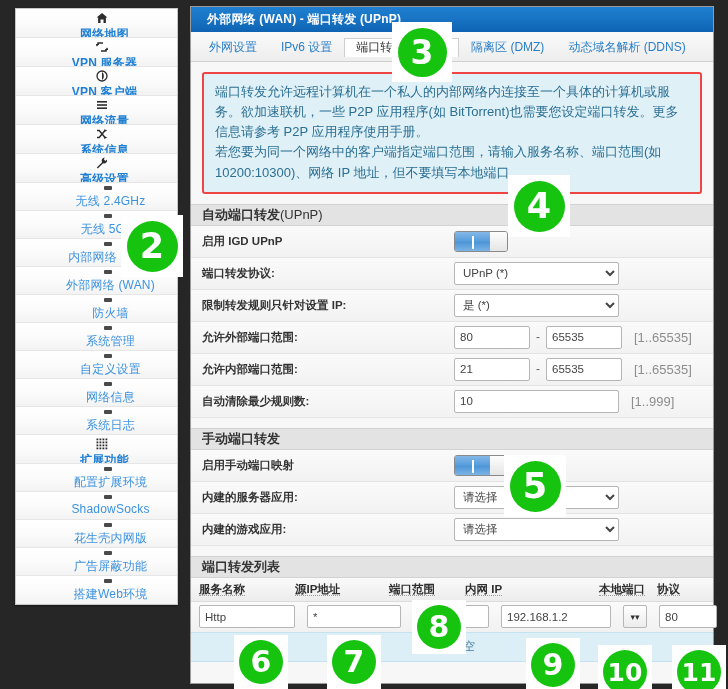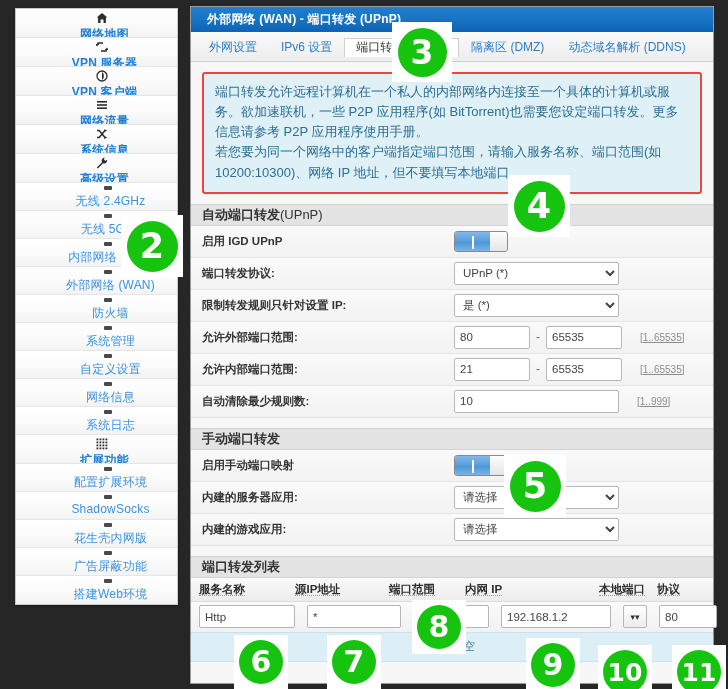--- a/index.html
+++ b/index.html
@@ -163,21 +163,21 @@
     height: 23px;
     font-size: 11.5px; color: #444;
     border: 1px solid #b6b6b6; border-radius: 2px;
     background: #ffffff;
     padding: 0 5px;
     font-family: "Liberation Sans", sans-serif;
   }
   .w-port { width: 76px; }
   .w-wide { width: 165px; }
   .dashsep { color: #666; font-size: 12px; padding: 0 1px; }
-  .hint { font-size: 10px; color: #8d8d8d; margin-left: 13px; text-decoration: underline; }
+  .hint { font-size: 13px; color: #8d8d8d; margin-left: 7px; }
 
   
   .tbl-head {
     display: flex; align-items: center;
     height: 24px;
     background: linear-gradient(to bottom, #fafafa, #ececec);
     border-bottom: 1px solid #dcdcdc;
     padding: 0 8px;
     font-size: 11.5px; font-weight: bold; color: #2e2e2e;
   }

